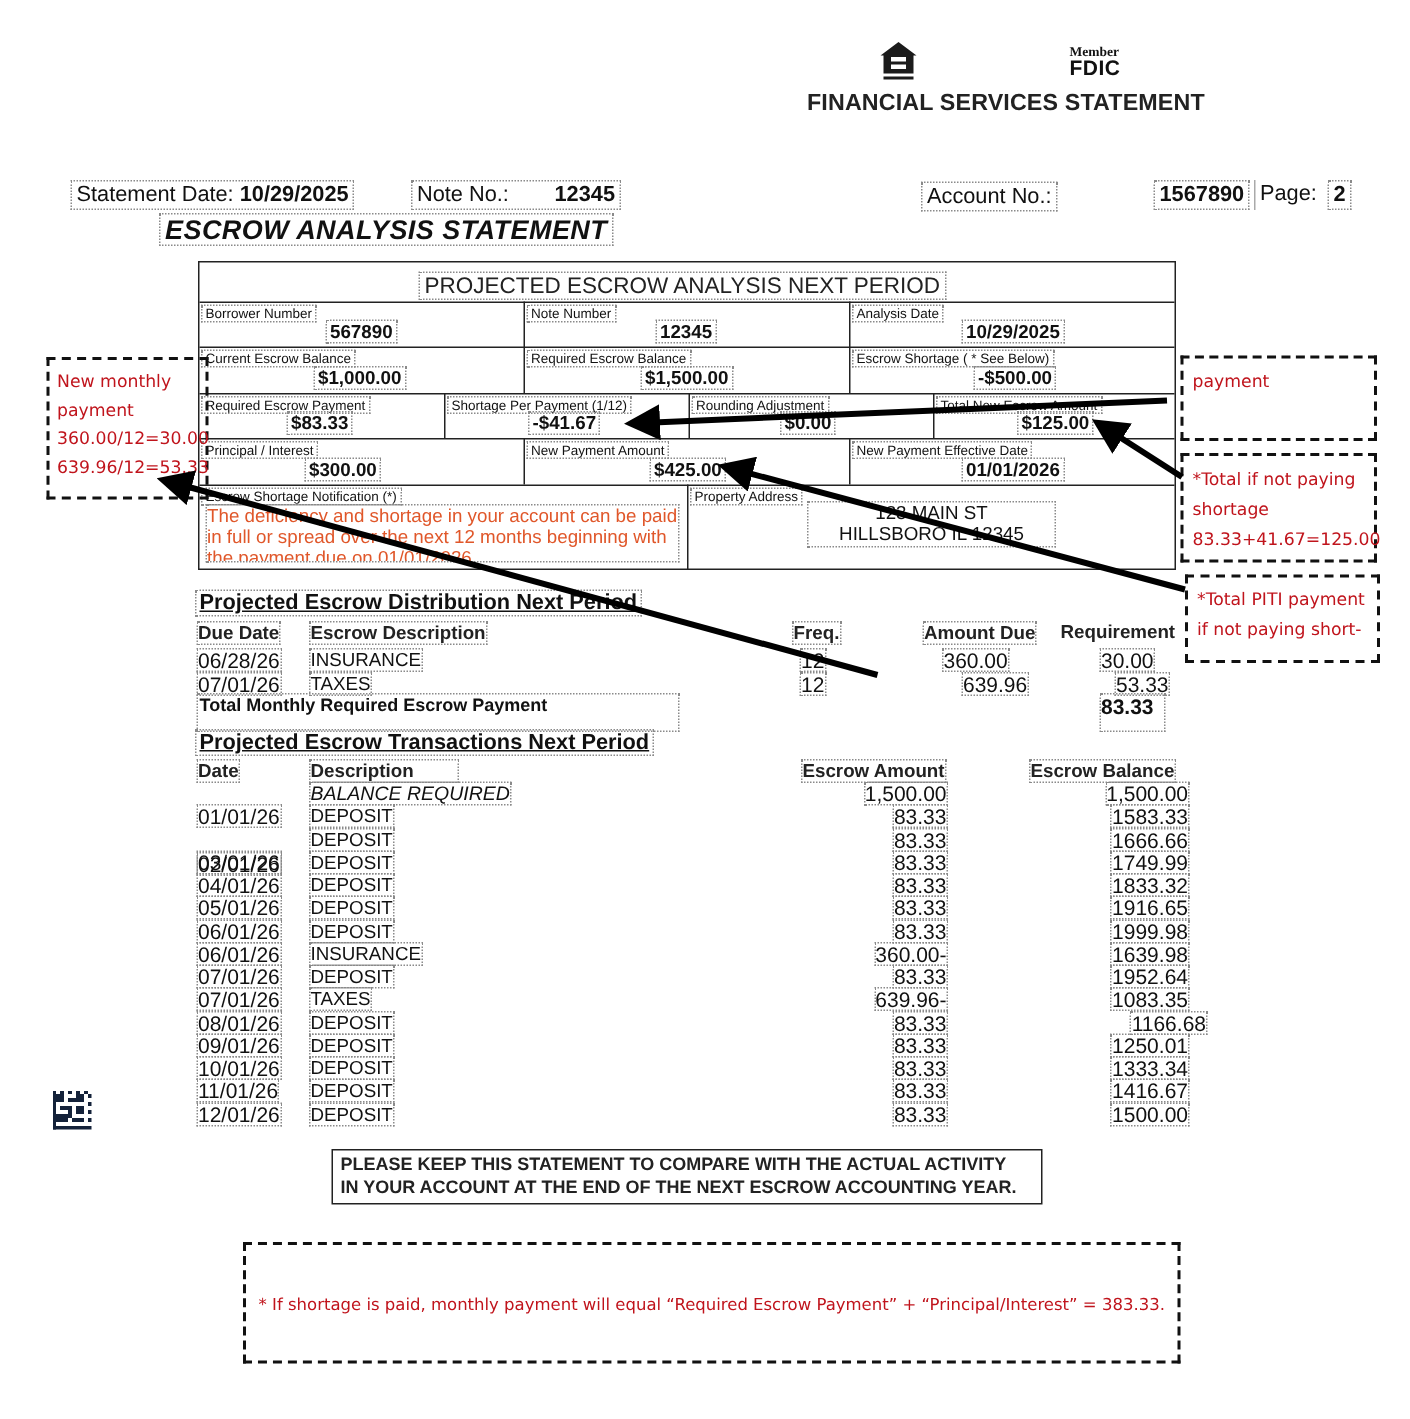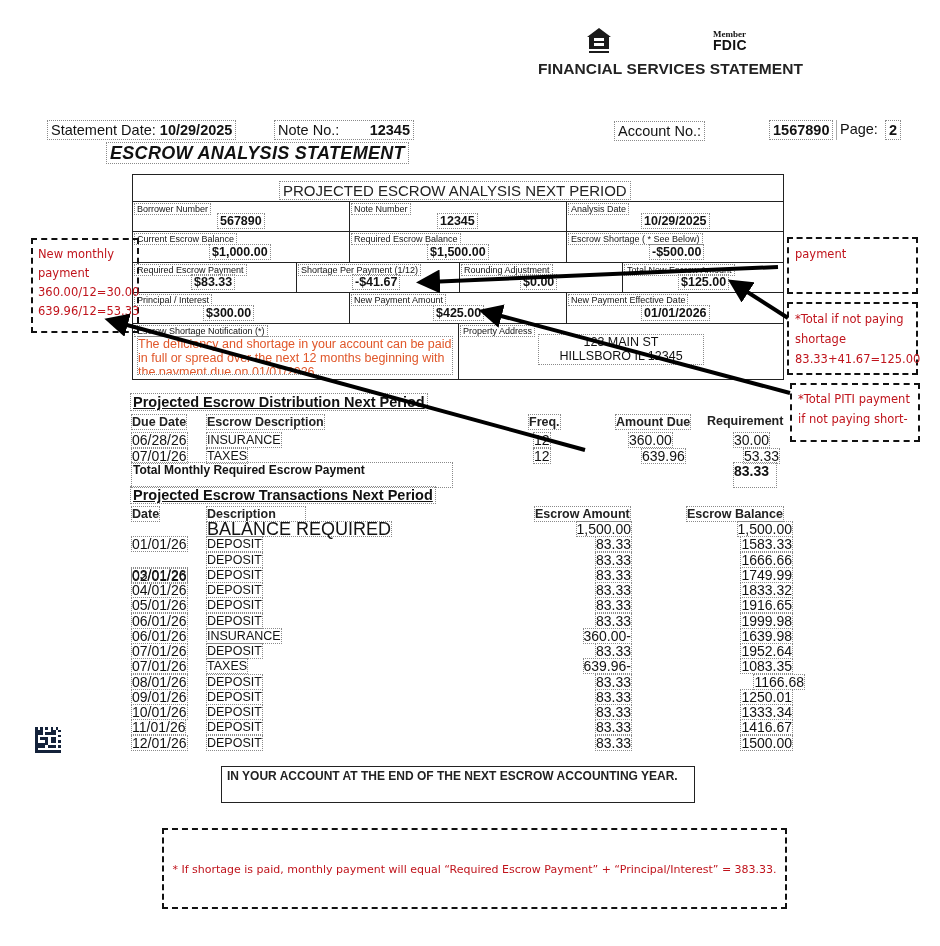--- a/index.html
+++ b/index.html
@@ -141,21 +141,21 @@
 <div class="abs dot" style="left:131px;top:462px;width:322px;height:26px;font-size:12px;font-weight:bold;padding-left:1px;">Total Monthly Required Escrow Payment</div>
 <div class="abs dot" style="left:733px;top:462px;width:44px;height:26px;font-size:14px;font-weight:bold;">83.33</div>
 
 <div class="abs dot sec-title" style="left:130px;top:486px;padding:0 2px;">Projected Escrow Transactions Next Period</div>
 <div class="abs dot colhdr" style="left:131px;top:506px">Date</div>
 <div class="abs dot colhdr" style="left:206px;top:506px;width:100px">Description</div>
 <div class="abs dot colhdr" style="left:534px;top:506px">Escrow Amount</div>
 <div class="abs dot colhdr" style="left:686px;top:506px">Escrow Balance</div>
 
 <div id="txn-rows">
-    <div class="abs dot" style="top:521px;line-height:14px;font-size:18px;left:206px;">BALANCE REQUIRED</div>
+    <div class="abs dot" style="top:521px;line-height:14px;font-size:13px;left:206px;font-style:italic;">BALANCE REQUIRED</div>
     <div class="abs dot" style="top:521px;line-height:14px;font-size:14px;right:308px;text-align:right;">1,500.00</div>
     <div class="abs dot" style="top:521px;line-height:14px;font-size:14px;right:147px;text-align:right;">1,500.00</div>
     <div class="abs dot" style="top:536px;line-height:14px;font-size:14px;left:131px;">01/01/26</div>
     <div class="abs dot" style="top:536px;line-height:14px;font-size:12.5px;left:206px;">DEPOSIT</div>
     <div class="abs dot" style="top:536px;line-height:14px;font-size:14px;right:308px;text-align:right;">83.33</div>
     <div class="abs dot" style="top:536px;line-height:14px;font-size:14px;right:147px;text-align:right;">1583.33</div>
     <div class="abs dot" style="top:552px;line-height:14px;font-size:14px;left:131px;margin-top:16px;">02/01/26</div>
     <div class="abs dot" style="top:552px;line-height:14px;font-size:12.5px;left:206px;">DEPOSIT</div>
     <div class="abs dot" style="top:552px;line-height:14px;font-size:14px;right:308px;text-align:right;">83.33</div>
     <div class="abs dot" style="top:552px;line-height:14px;font-size:14px;right:147px;text-align:right;">1666.66</div>
@@ -226,20 +226,21 @@
     <rect x="6" y="1" width="2" height="2" fill="#14223a"></rect>
       <rect x="2" y="4" width="3" height="1" fill="#14223a"></rect>
     <rect x="6" y="4" width="2" height="2" fill="#14223a"></rect>
       <rect x="1" y="6" width="3" height="2" fill="#14223a"></rect>
     <rect x="5" y="7" width="3" height="1" fill="#14223a"></rect>
       <rect x="4" y="5" width="1" height="2" fill="#14223a"></rect>
   </svg>
 </div>
 
 <div class="abs" style="left:221px;top:766px;width:474px;height:37px;border:1px solid #222;padding:2px 5px;font-size:12px;font-weight:bold;line-height:15px;color:#222;">
+  <div>PLEASE KEEP THIS STATEMENT TO COMPARE WITH THE ACTUAL ACTIVITY</div>
   <div>IN YOUR ACCOUNT AT THE END OF THE NEXT ESCROW ACCOUNTING YEAR.</div>
 </div>
 
 <div class="abs dash red" style="left:31px;top:238px;width:108px;height:95px;padding:5px 5px;font-size:11.5px;line-height:19px;">
   <div>New monthly</div>
   <div>payment</div>
   <div>360.00/12=30.00</div>
   <div>639.96/12=53.33</div>
 </div>
 <div class="abs dash red" style="left:787px;top:237px;width:131px;height:57px;padding:5px 6px;font-size:11.5px;line-height:20px;">

